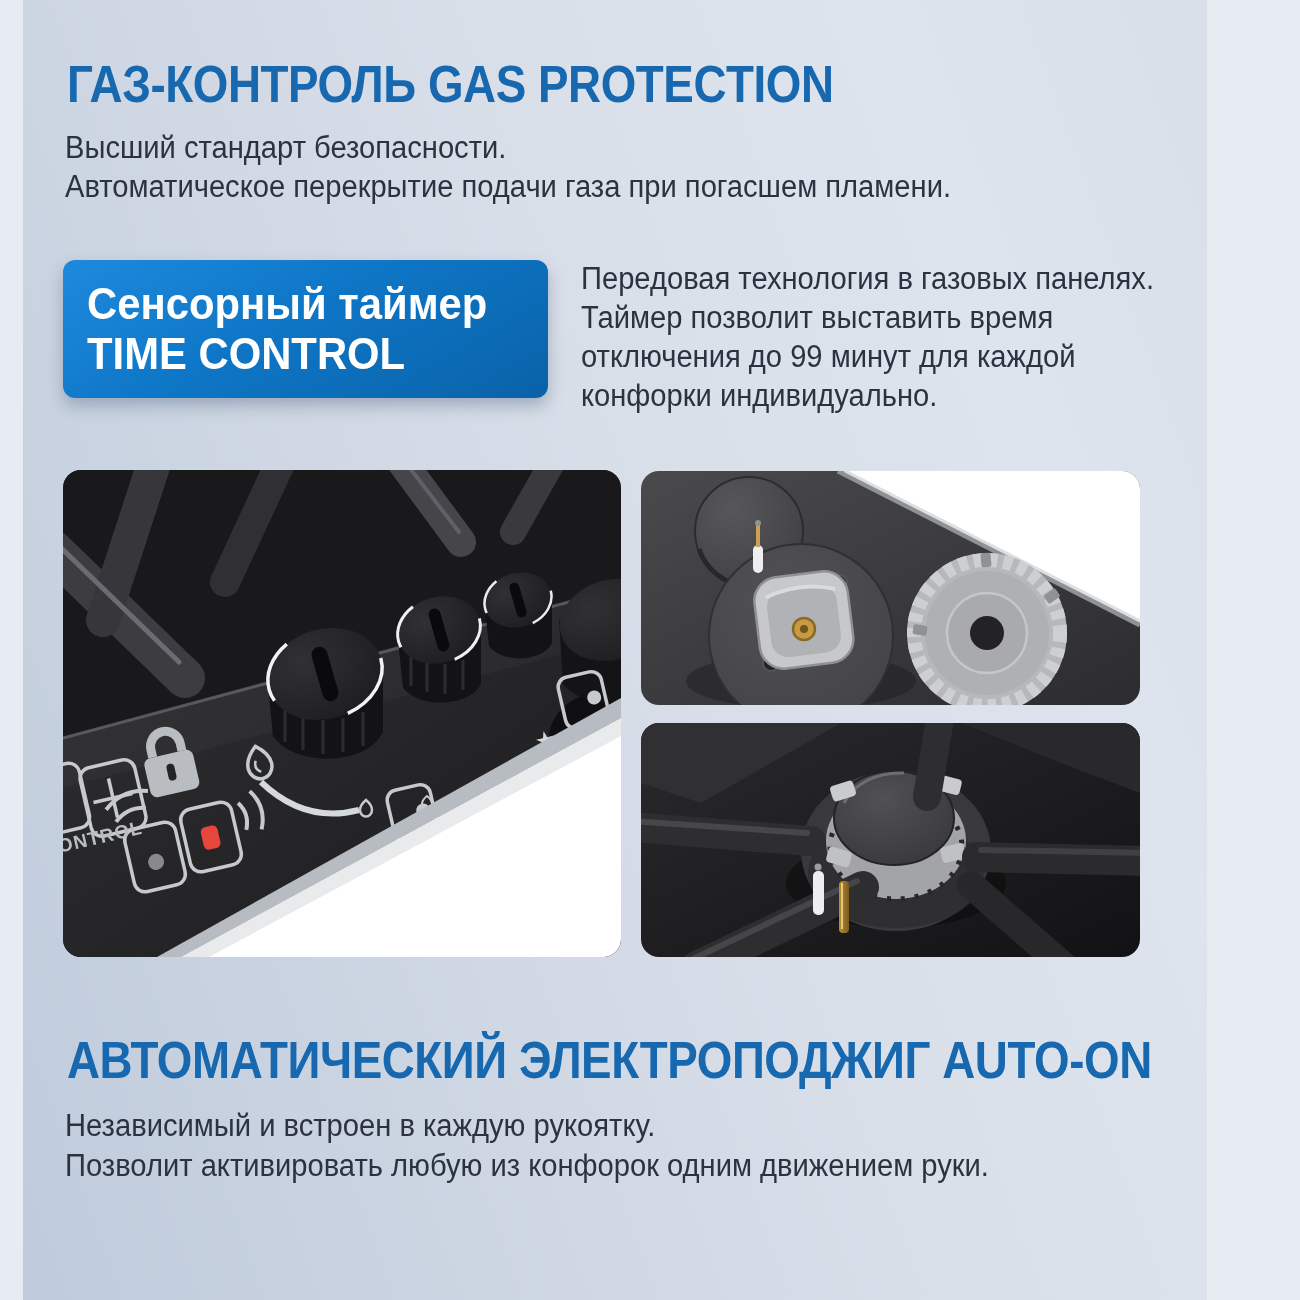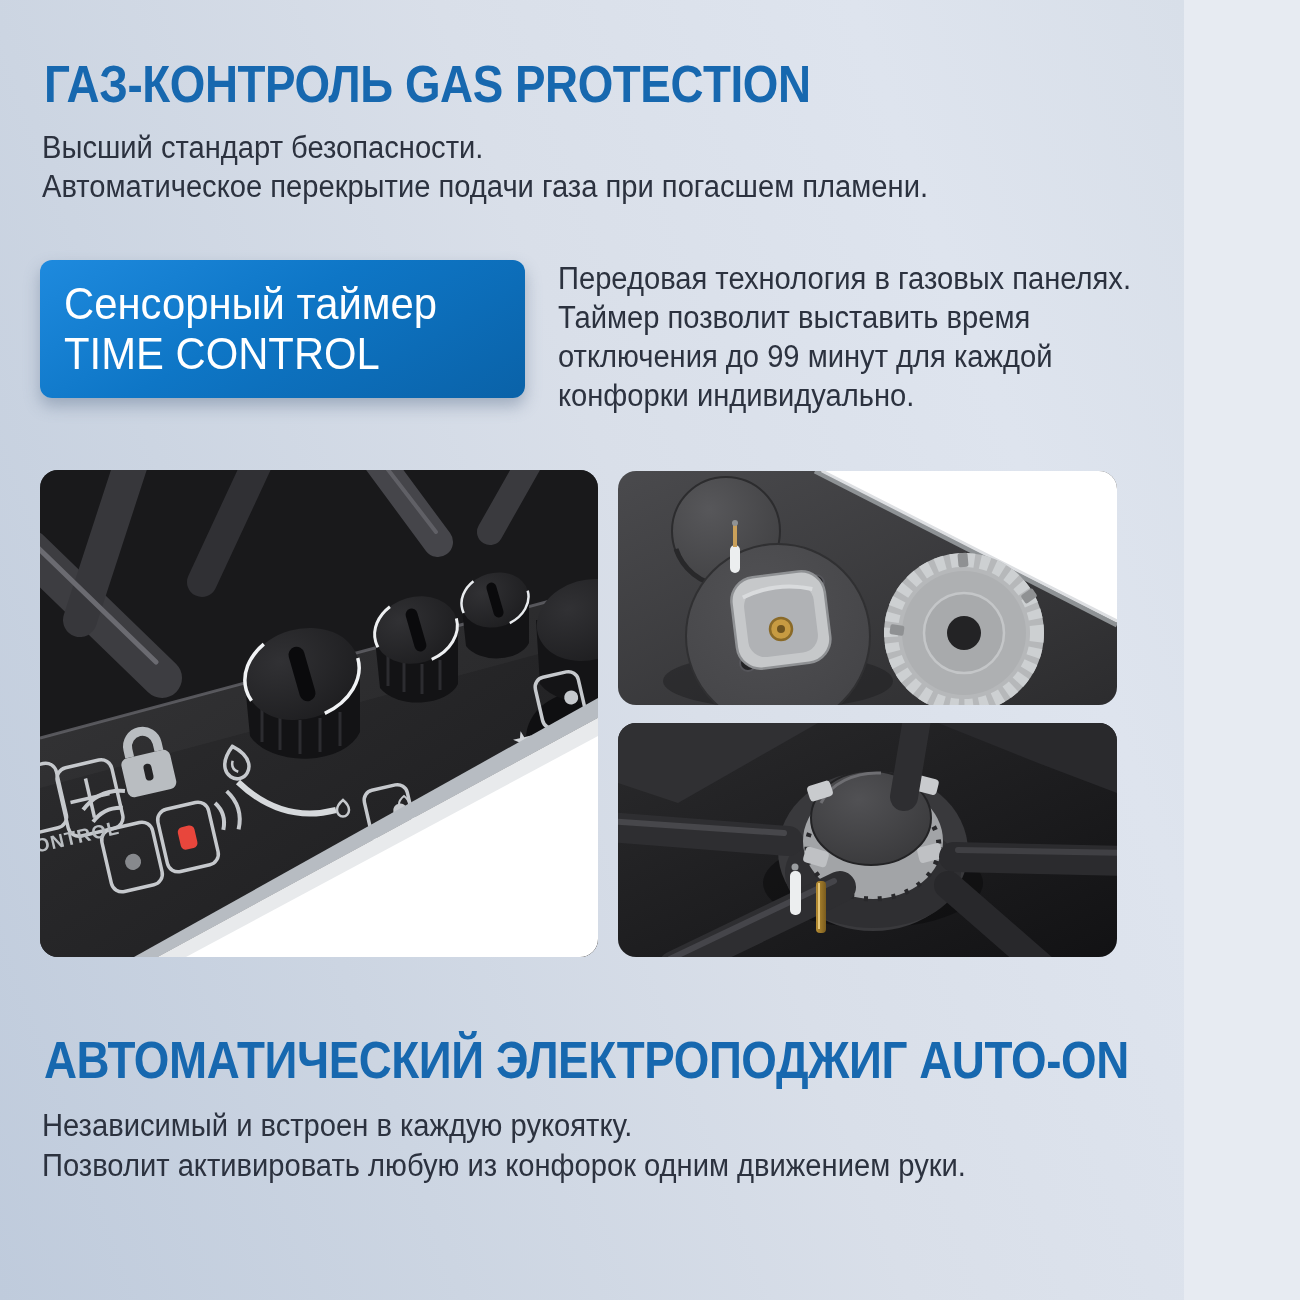--- a/index.html
+++ b/index.html
@@ -1,36 +1,37 @@
 <!DOCTYPE html>
 <html><head>
 <meta charset="utf-8">
 <style>
   html,body{margin:0;padding:0;background:#e7ebf2;}
   .canvas{
     position:relative;width:1184px;height:1300px;overflow:hidden;
     background:linear-gradient(70deg,#bfcbdc 0%,#ccd5e2 28%,#d9dfe9 55%,#dee4ee 80%,#d8dfe9 100%);
     font-family:"Liberation Sans",sans-serif;
+    margin-left:23px;
   }
   .h-blue{
     position:absolute;color:#1768af;font-weight:700;font-size:52px;line-height:1;
     letter-spacing:-.5px;white-space:nowrap;transform:scaleX(.88);transform-origin:left top;margin:0;
   }
   .body-text{
     position:absolute;color:#2c323f;font-size:31px;line-height:39px;margin:0;
     transform:scaleX(.94);transform-origin:left top;white-space:nowrap;
   }
   .body-text span{display:block;}
   #title-gas{left:44px;top:58px;}
   #text-gas{left:42px;top:128px;}
   .badge{
     position:absolute;left:40px;top:260px;width:485px;height:138px;border-radius:12px;
     background:linear-gradient(150deg,#1e8ade 0%,#0e76c6 45%,#0a62a8 100%);
     box-shadow:0 8px 16px rgba(96,115,143,.45);
-    color:#fff;font-weight:400;font-size:44px;line-height:50px;
+    color:#fff;font-weight:700;font-size:44px;line-height:50px;
     padding:19px 0 0 24px;box-sizing:border-box;
   }
   .badge span{display:block;transform:scaleX(.95);transform-origin:left top;white-space:nowrap;}
   #text-timer{left:558px;top:259px;}
   .photo{position:absolute;border-radius:18px;overflow:hidden;}
   .photo svg{display:block;width:100%;height:100%;}
   #photo-left{left:40px;top:470px;width:558px;height:487px;}
   #photo-tr{left:618px;top:471px;width:499px;height:234px;}
   #photo-br{left:618px;top:723px;width:499px;height:234px;}
   #title-auto{left:44px;top:1034px;}

